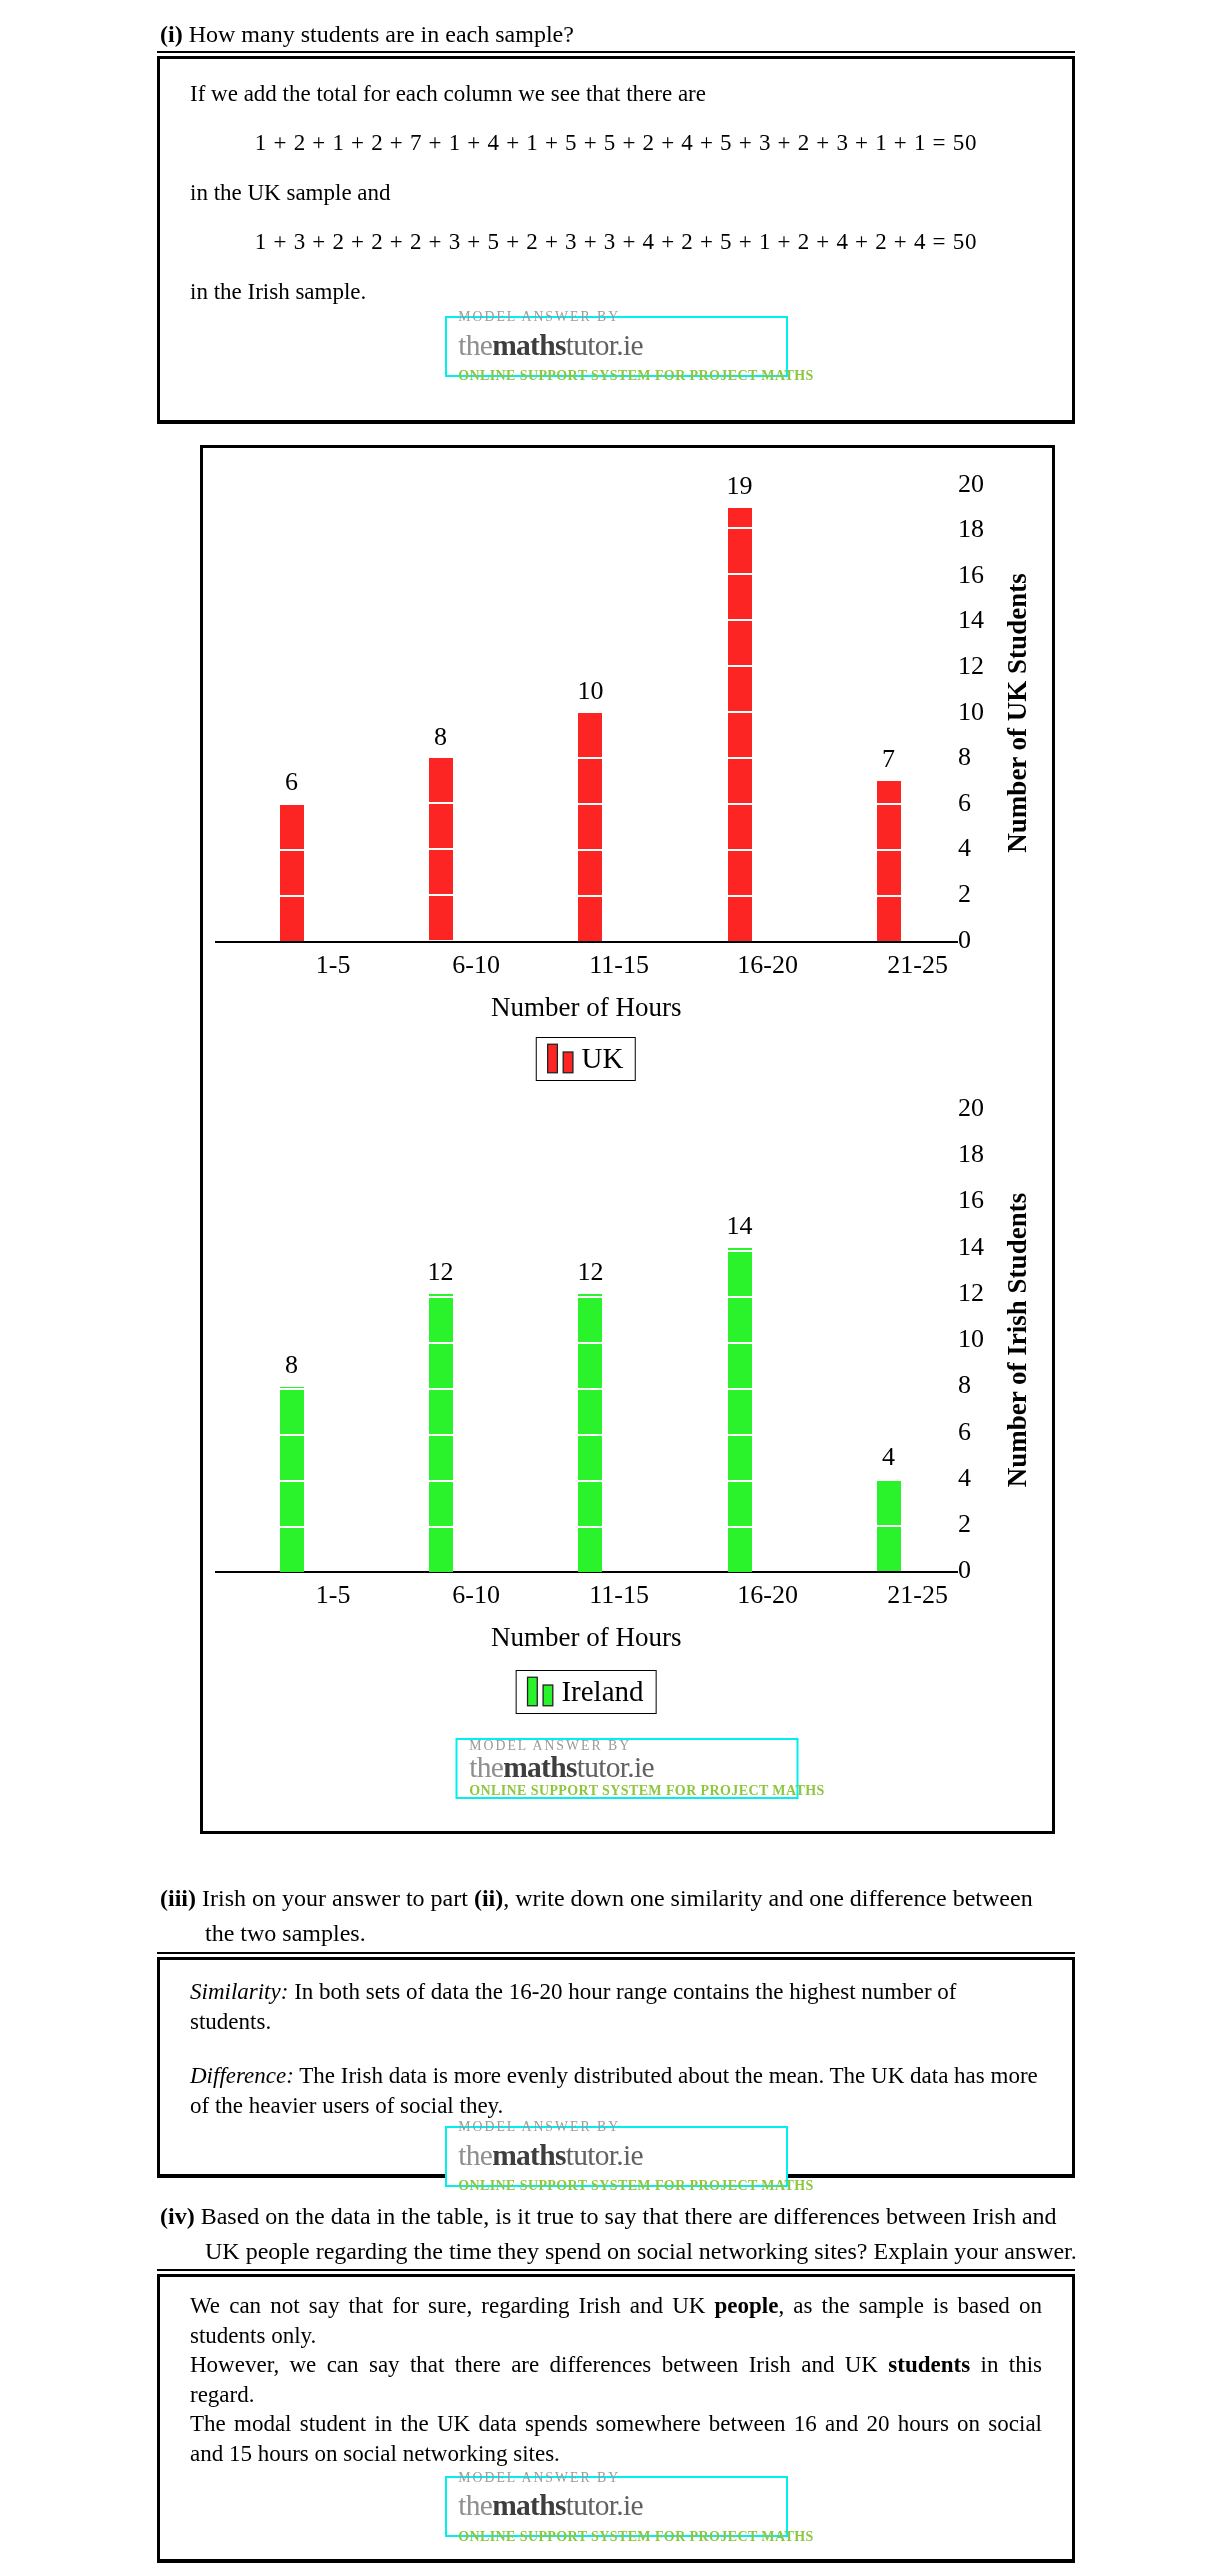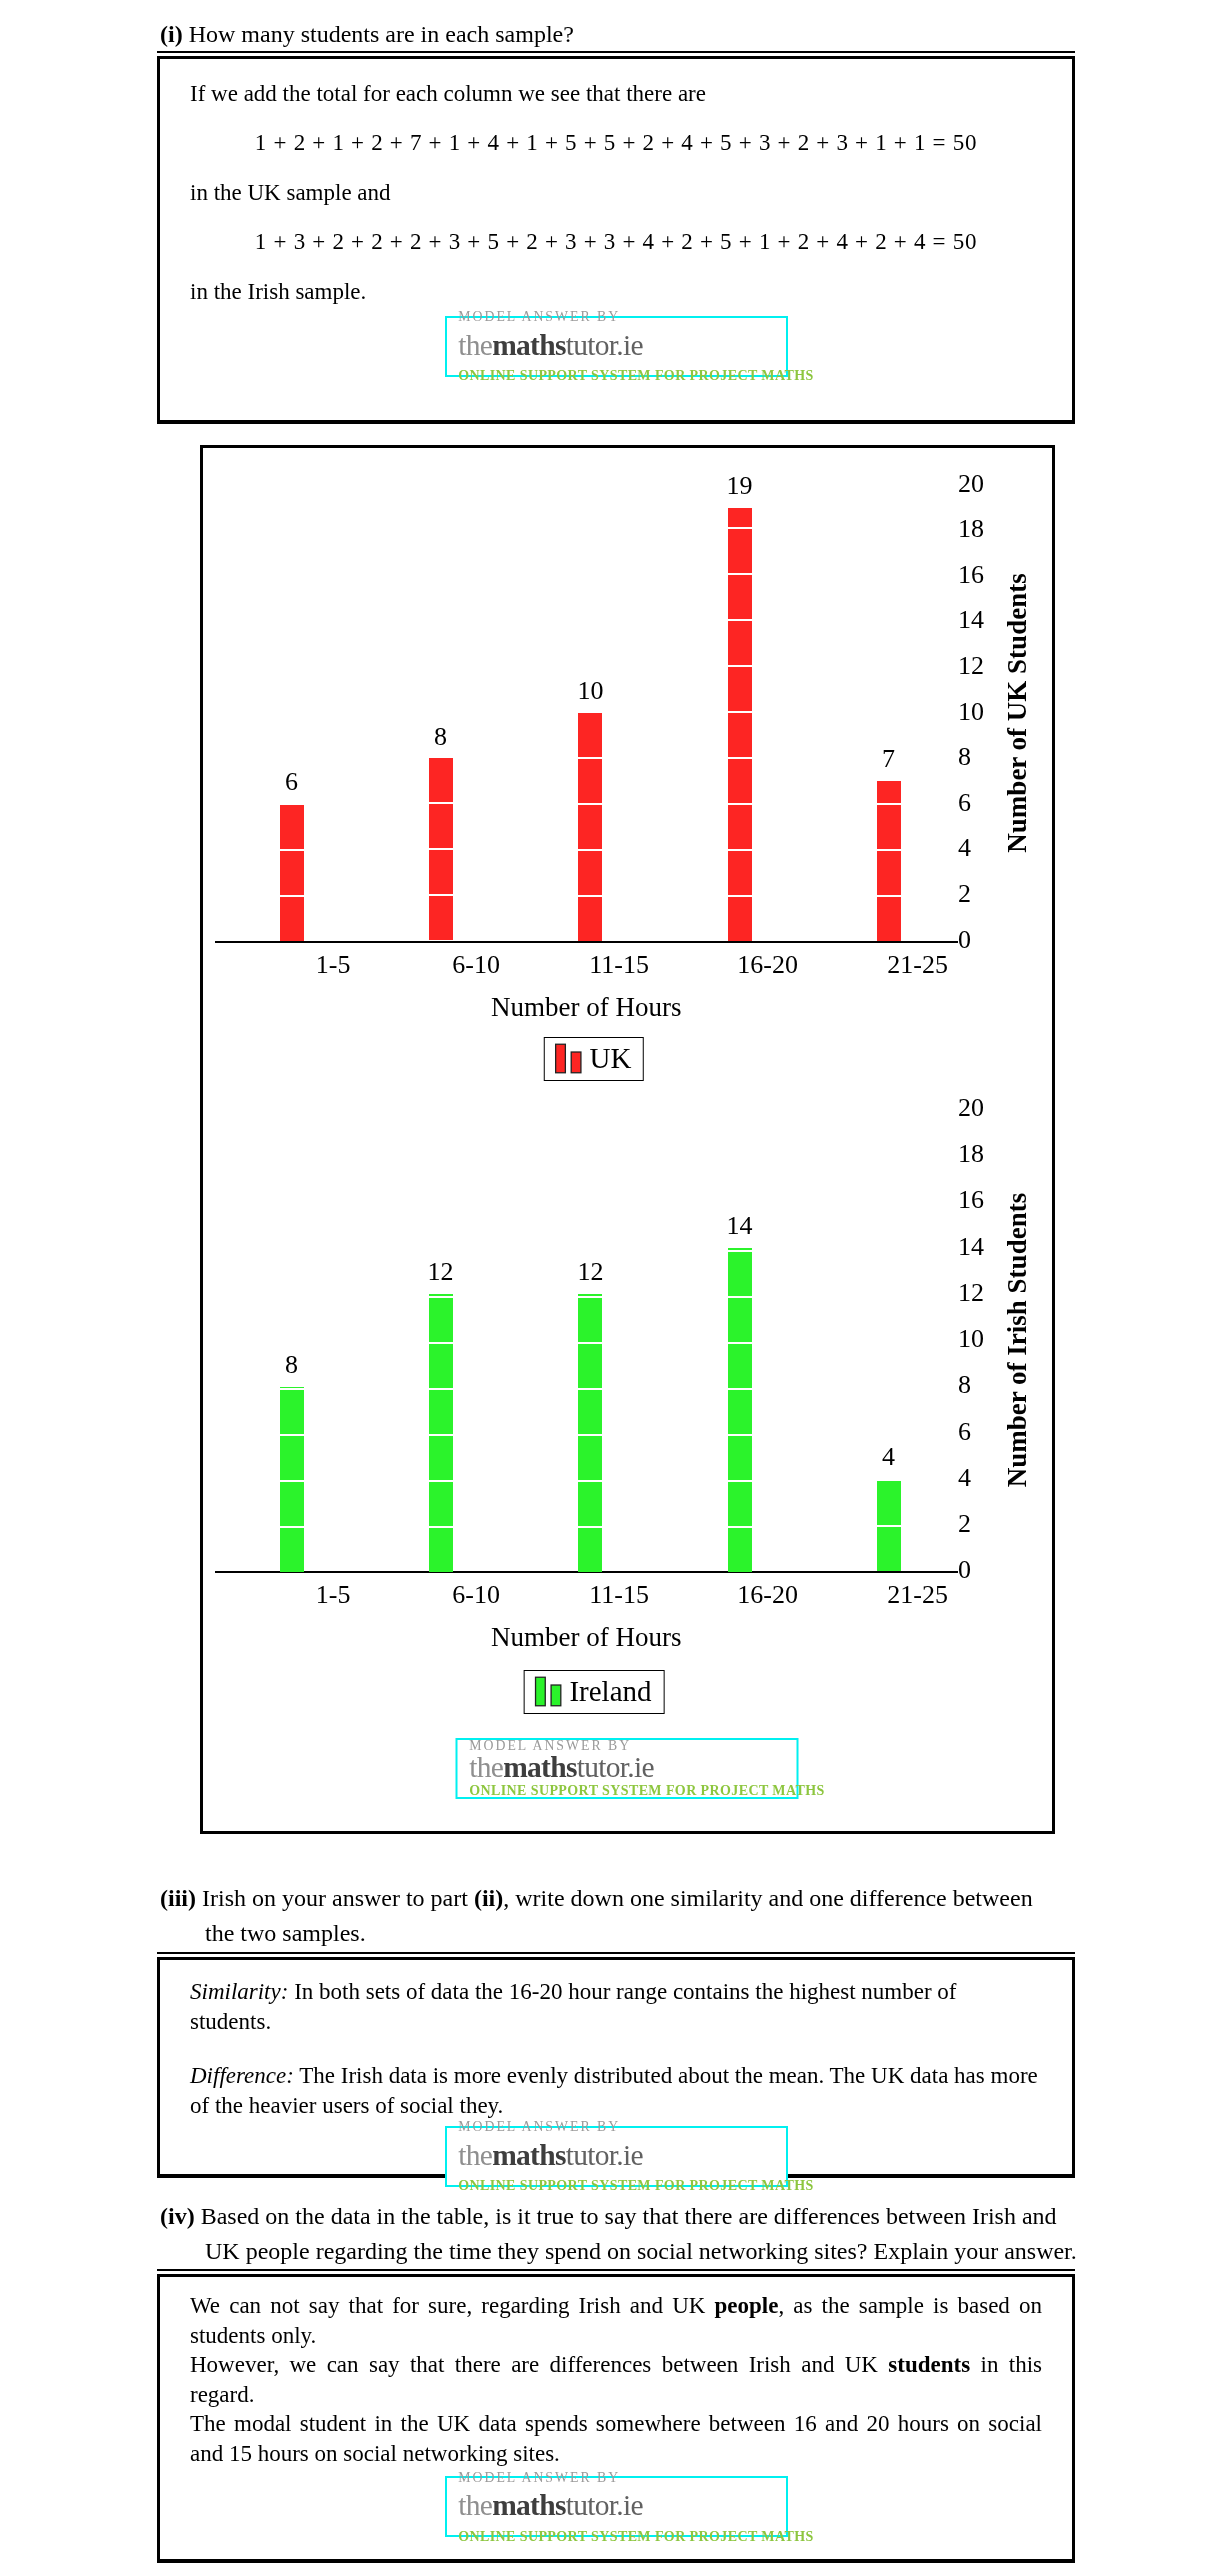--- a/index.html
+++ b/index.html
@@ -25,21 +25,21 @@
   .chart-inner{position:relative;width:848px;height:1382px;}
   .axisline{position:absolute;height:2px;background:#000;}
   .bar{position:absolute;}
   .vlabel{position:absolute;font-size:26px;text-align:center;}
   .xtick{position:absolute;font-size:26px;text-align:right;}
   .xlabel{position:absolute;font-size:27px;text-align:center;}
   .ytick{position:absolute;font-size:26px;text-align:left;width:59px;line-height:31px;}
   .ytitle{position:absolute;font-size:27px;font-weight:bold;white-space:nowrap;
           transform:translate(-50%,-50%) rotate(-90deg);}
   .legend{position:absolute;display:flex;align-items:center;border:1.3px solid #000;background:#fff;
-          padding:3.3px 11.8px 3.3px 6.5px;transform:translateX(-50%);margin-left:8px;}
+          padding:3.3px 11.8px 3.3px 6.5px;transform:translateX(-50%);}
   .legend .label{font-size:29px;margin-left:3.3px;}
 
   
   .logo-slot{display:flex;justify-content:center;}
   .logo-slot-abs{position:absolute;transform:translateX(-50%);}
   .tmt-logo{box-sizing:border-box;width:343px;height:61px;border:2.6px solid #00F0F0;background:#fff;
             display:flex;align-items:center;padding:2.6px 5.2px;
             font-family:Liberation Serif, serif;}
   .tmt-text{margin-left:6.5px;}
   .tmt-top{font-size:13.8px;color:#9a9a9a;letter-spacing:2px;}

